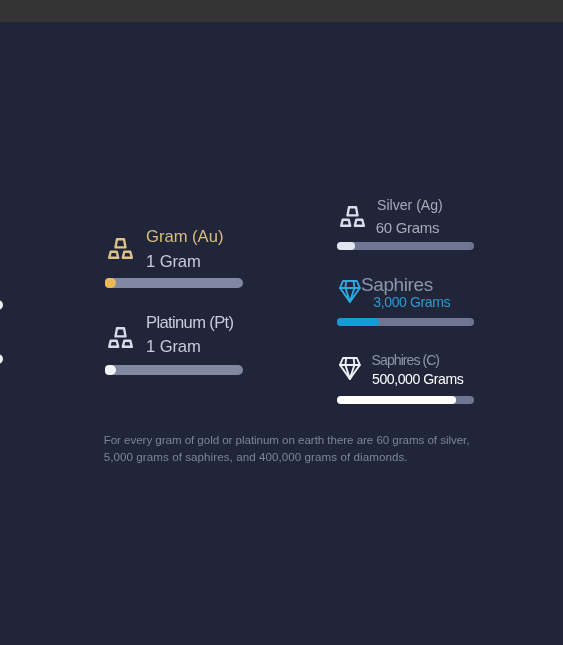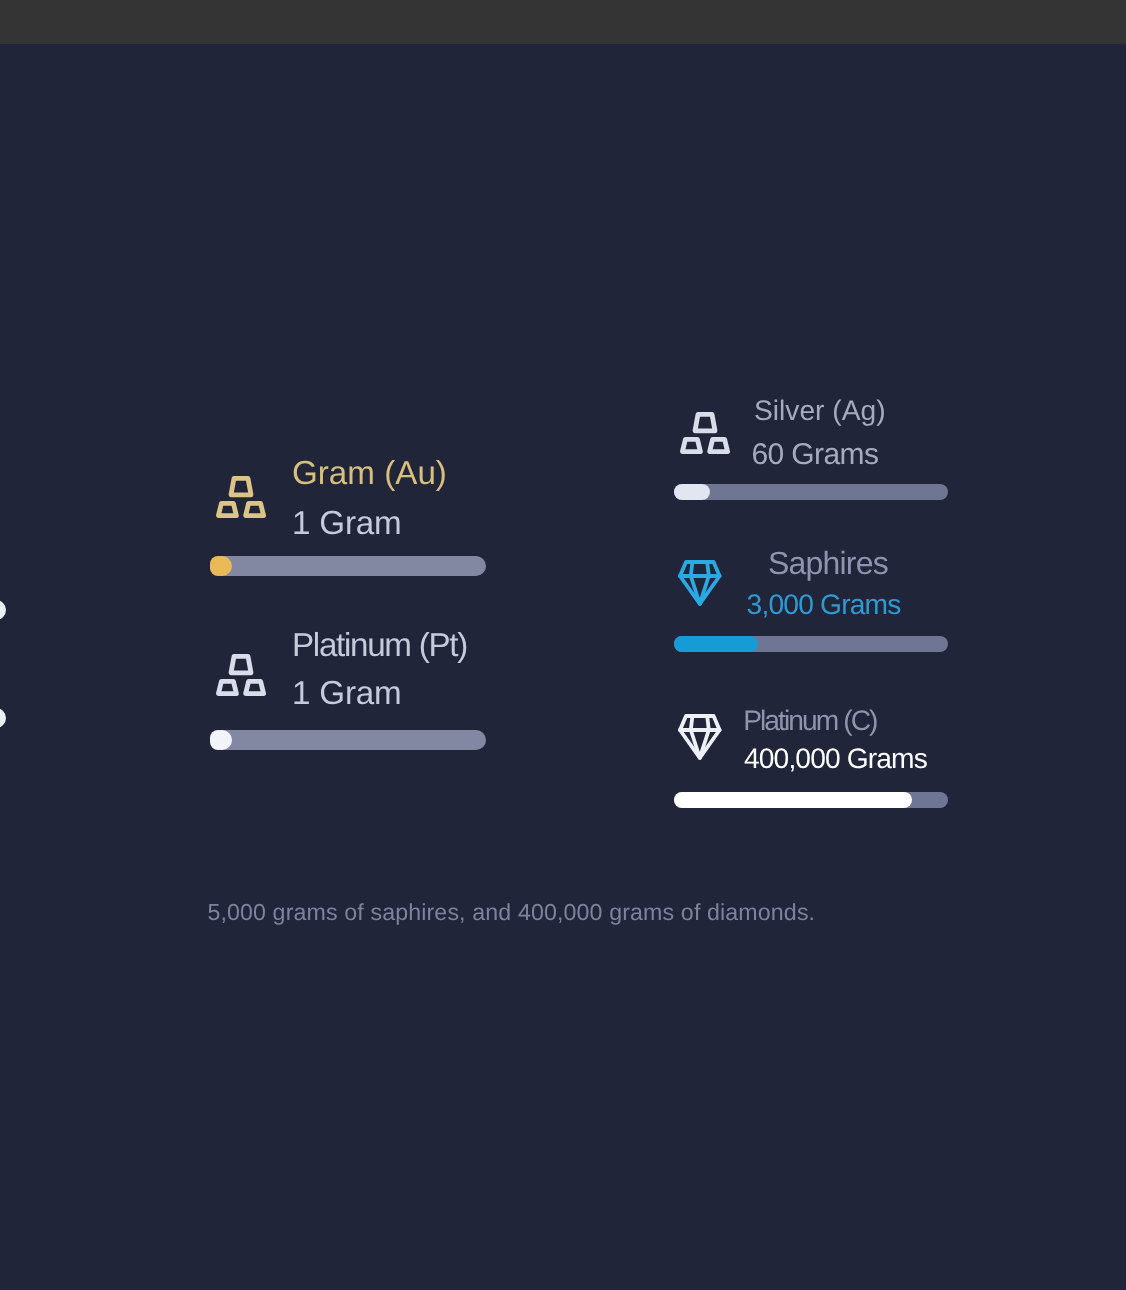--- a/index.html
+++ b/index.html
@@ -87,37 +87,38 @@
   <span class="icon-wrap" style="left:339.2px; top:279.7px; width:21.8px; height:22.9px;">
     <svg width="21.8" height="22.9" viewBox="0 0 218 229">
       <g fill="none" stroke="#2aaae2" stroke-width="19" stroke-linejoin="round" stroke-linecap="round">
         <path d="M40 10 H178 L208 80 L109 219 L10 80 Z"></path>
         <path d="M10 80 H208"></path>
         <path d="M72 10 L64 80 L109 219"></path>
         <path d="M146 10 L154 80 L109 219"></path>
       </g>
     </svg>
   </span>
-  <div class="mtitle" style="left:384px; top:275.0px; font-size:16px; letter-spacing:-0.4px; color:#8e94ae;">Saphires</div>
+  <div class="mtitle" style="left:361px; top:275.0px; font-size:19px; letter-spacing:-0.4px; color:#8e94ae;">Saphires</div>
   <div class="mvalue" style="left:373.3px; top:295.0px; font-size:14.1px; letter-spacing:-0.41px; color:#2e9ad2;">3,000 Grams</div>
   <div class="track" style="left:337px; top:318px; width:137px; height:8px; background:#6f7693;">
     <div class="fill" style="width:31%; background:#169bd7;"></div>
   </div>
 
   <span class="icon-wrap" style="left:339.2px; top:356.7px; width:21.8px; height:22.9px;">
     <svg width="21.8" height="22.9" viewBox="0 0 218 229">
       <g fill="none" stroke="#eef0f7" stroke-width="19" stroke-linejoin="round" stroke-linecap="round">
         <path d="M40 10 H178 L208 80 L109 219 L10 80 Z"></path>
         <path d="M10 80 H208"></path>
         <path d="M72 10 L64 80 L109 219"></path>
         <path d="M146 10 L154 80 L109 219"></path>
       </g>
     </svg>
   </span>
-  <div class="mtitle" style="left:371.6px; top:353.0px; font-size:14.1px; letter-spacing:-0.97px; color:#8e94ae;">Platinum (C)</div>
-  <div class="mvalue" style="left:372px; top:371.8px; font-size:14.1px; letter-spacing:-0.44px; color:#ffffff;">400,000 Grams</div>
+  <div class="mtitle" style="left:371.6px; top:353.0px; font-size:14.1px; letter-spacing:-0.97px; color:#8e94ae;">Saphires (C)</div>
+  <div class="mvalue" style="left:372px; top:371.8px; font-size:14.1px; letter-spacing:-0.44px; color:#ffffff;">500,000 Grams</div>
   <div class="track" style="left:337px; top:396px; width:137px; height:8px; background:#6f7693;">
     <div class="fill" style="width:87%; background:#ffffff;"></div>
   </div>
 
+  <div class="note" style="left:103.7px; top:433.8px; letter-spacing:-0.057px;">For every gram of gold or platinum on earth there are 60 grams of silver,</div>
   <div class="note" style="left:103.7px; top:451.4px; letter-spacing:0.065px;">5,000 grams of saphires, and 400,000 grams of diamonds.</div>
 
 </div>
 
 </body></html>

